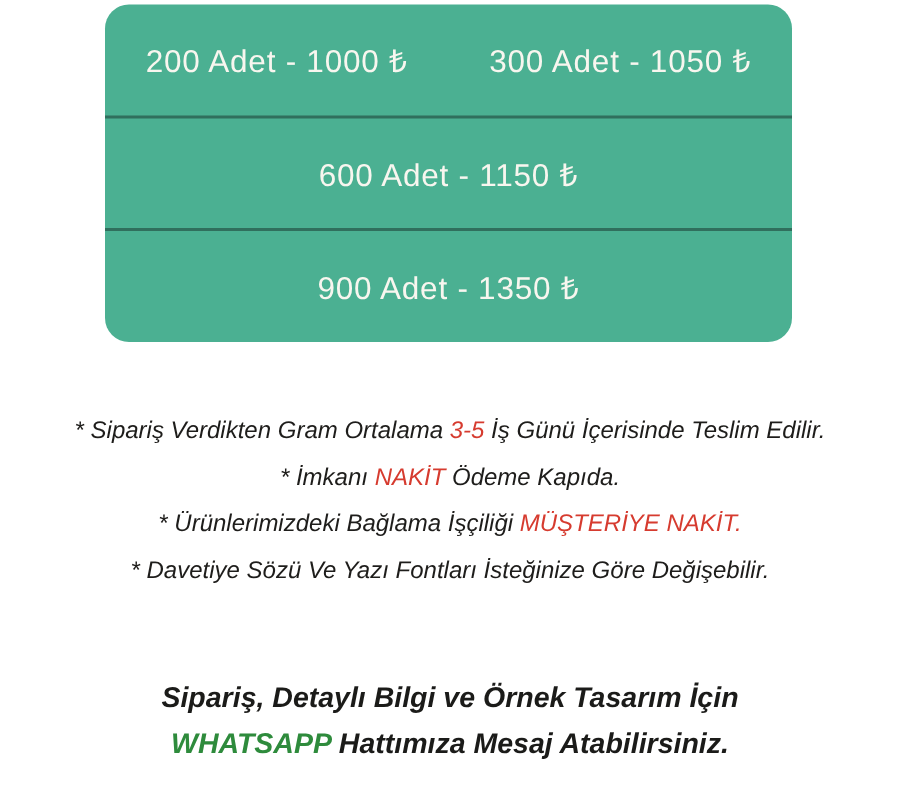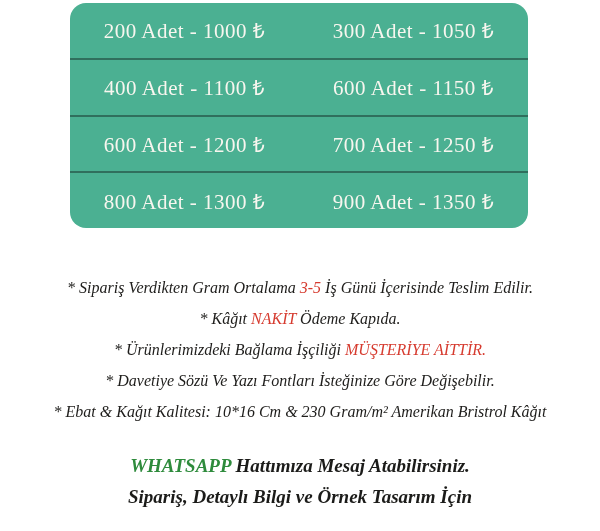--- a/index.html
+++ b/index.html
@@ -2,21 +2,21 @@
 <html><head>
 <meta charset="utf-8">
 <style>
   html, body { margin: 0; padding: 0; background: #ffffff; }
   .canvas {
     position: relative;
     width: 600px;
     height: 531px;
     background: #ffffff;
     overflow: hidden;
-    font-family: Liberation Serif, serif;
+    font-family: Liberation Sans, sans-serif;
   }
 
   
   .price-table {
     position: absolute;
     left: 70px;
     top: 3px;
     width: 458px;
     height: 225px;
     background: #4bb092;
@@ -71,39 +71,32 @@
 <body>
 
 <div class="canvas">
 
   <div class="price-table">
     <div class="price-row">
       <div class="price-cell">200 Adet - 1000 ₺</div>
       <div class="price-cell">300 Adet - 1050 ₺</div>
     </div>
     <div class="price-row">
-      <div class="price-cell">400 Adet - 1100 ₺</div>
       <div class="price-cell">600 Adet - 1150 ₺</div>
     </div>
     <div class="price-row">
-      <div class="price-cell">600 Adet - 1200 ₺</div>
-      <div class="price-cell">700 Adet - 1250 ₺</div>
-    </div>
-    <div class="price-row">
-      <div class="price-cell">800 Adet - 1300 ₺</div>
       <div class="price-cell">900 Adet - 1350 ₺</div>
     </div>
   </div>
 
   <div class="notes">
     <div class="note-line"><span>* Sipariş Verdikten Gram Ortalama </span><span class="hl-red">3-5</span><span> İş Günü İçerisinde Teslim Edilir.</span></div>
-    <div class="note-line"><span>* Kâğıt </span><span class="hl-red">NAKİT</span><span> Ödeme Kapıda.</span></div>
-    <div class="note-line"><span>* Ürünlerimizdeki Bağlama İşçiliği </span><span class="hl-red">MÜŞTERİYE AİTTİR.</span><span></span></div>
+    <div class="note-line"><span>* İmkanı </span><span class="hl-red">NAKİT</span><span> Ödeme Kapıda.</span></div>
+    <div class="note-line"><span>* Ürünlerimizdeki Bağlama İşçiliği </span><span class="hl-red">MÜŞTERİYE NAKİT.</span><span></span></div>
     <div class="note-line"><span>* Davetiye Sözü Ve Yazı Fontları İsteğinize Göre Değişebilir.</span><span class="hl-red"></span><span></span></div>
-    <div class="note-line"><span>* Ebat &amp; Kağıt Kalitesi: 10*16 Cm &amp; 230 Gram/m² Amerikan Bristrol Kâğıt</span><span class="hl-red"></span><span></span></div>
   </div>
 
   <div class="footer">
+    <div>Sipariş, Detaylı Bilgi ve Örnek Tasarım İçin</div>
     <div><span class="hl-green">WHATSAPP</span><span> Hattımıza Mesaj Atabilirsiniz.</span></div>
-    <div>Sipariş, Detaylı Bilgi ve Örnek Tasarım İçin</div>
   </div>
 
 </div>
 
 </body></html>

